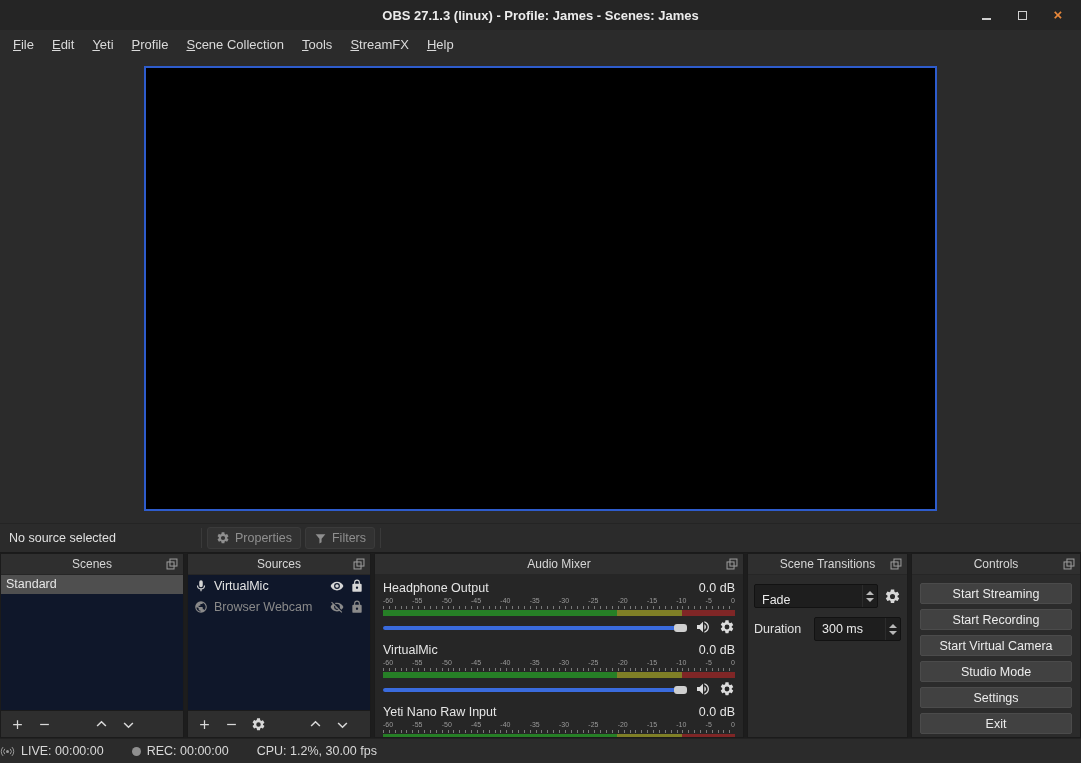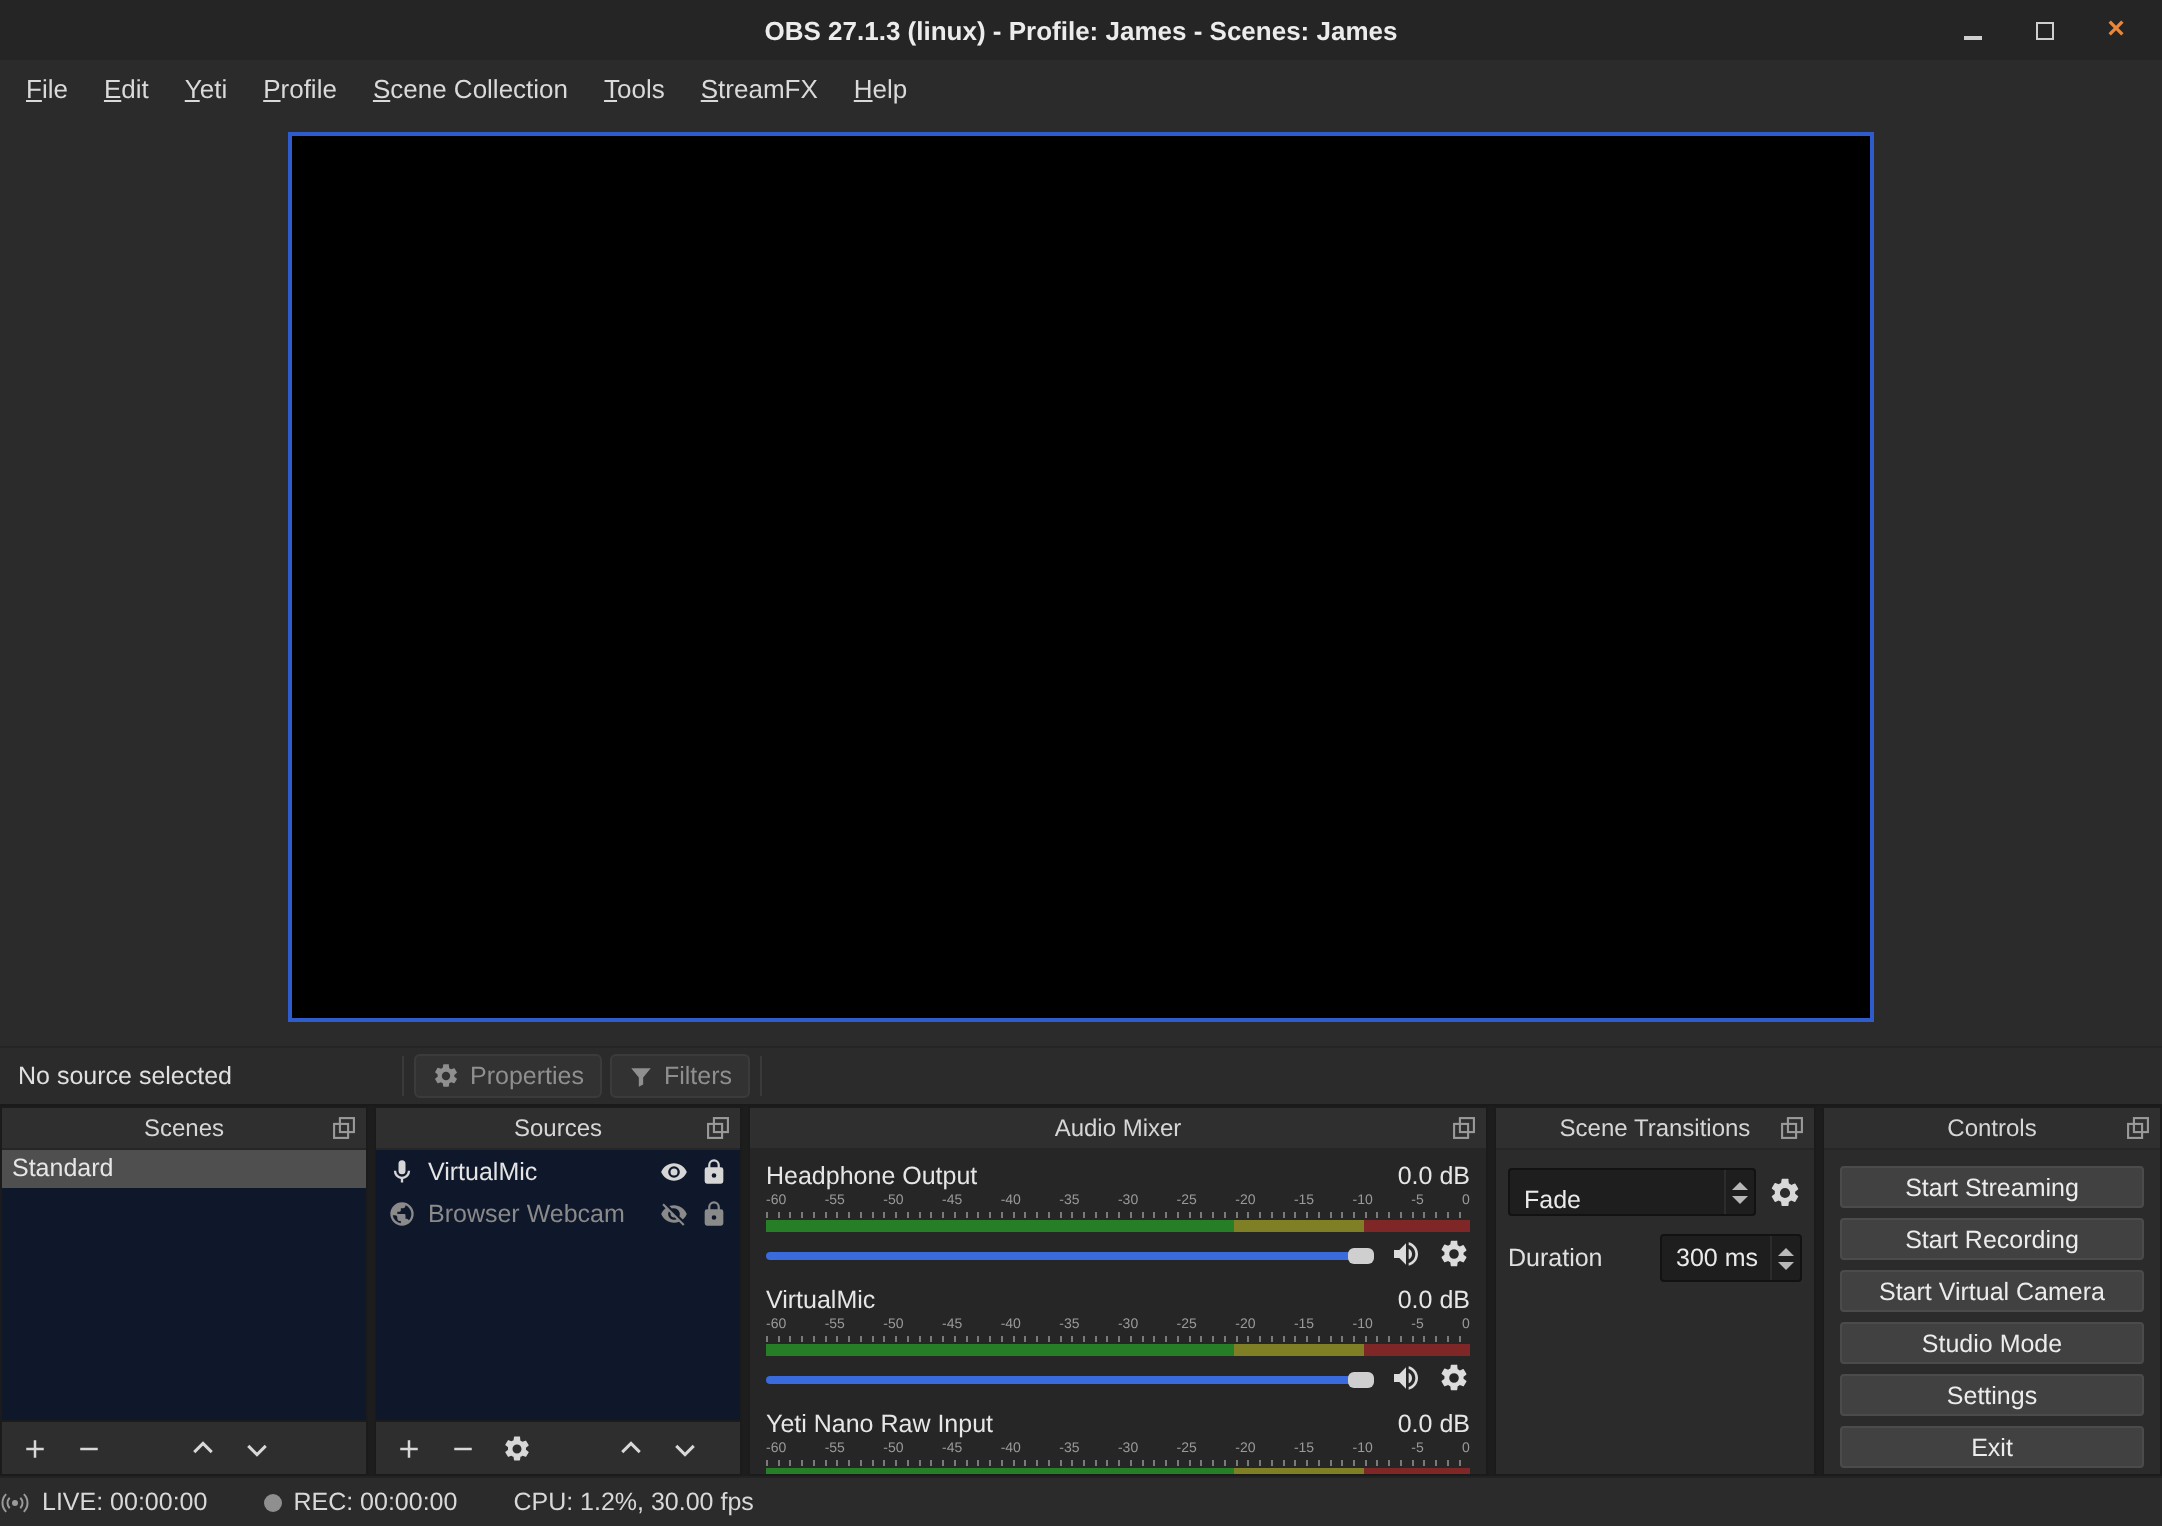--- a/index.html
+++ b/index.html
@@ -74,21 +74,21 @@
   
   .trans-body { padding:9px 6px; }
   .trans-row { display:flex; align-items:center; gap:6px; }
   .combo, .spinbox { height:24px; background:#1e1e1e; border:1px solid #121212; border-radius:2px; display:flex; align-items:center; }
   .combo { flex:1;align-items:flex-end; }
   .combo-text, .spin-text { flex:1; padding-left:7px; font-size:12.5px; color:#eaeaea; white-space:nowrap; }
   .arrow-col { width:15px; align-self:stretch; display:flex; flex-direction:column; align-items:center; justify-content:center; gap:3px; border-left:1px solid #2c2c2c; }
   .tri-up { width:0; height:0; border-left:4px solid transparent; border-right:4px solid transparent; border-bottom:4px solid #b8b8b8; }
   .tri-down { width:0; height:0; border-left:4px solid transparent; border-right:4px solid transparent; border-top:4px solid #b8b8b8; }
   .trans-gear { width:17px; height:17px; color:#d8d8d8; flex:none; }
-  .duration-row { margin-top:9px; display:flex; align-items:center; gap:24px; }
+  .duration-row { margin-top:9px; display:flex; align-items:center; gap:8px; }
   .duration-label { font-size:12.5px; color:#e0e0e0; width:52px; flex:none; }
   .spinbox { flex:1; }
 
   
   .controls-body { padding:8px 8px 0; }
   .ctl-btn { height:21px; margin-bottom:5px; background:#414141; border:1px solid #4b4b4b; border-radius:2px; display:flex; align-items:center; justify-content:center; font-size:12.5px; color:#ececec; }
 
   
   .statusbar { height:25px; display:flex; align-items:center; gap:28px; padding-right:12px; font-size:12.5px; color:#d8d8d8; background:#2b2b2b; border-top:1px solid #222222; }
   .sb-item { display:flex; align-items:center; gap:6px; }

